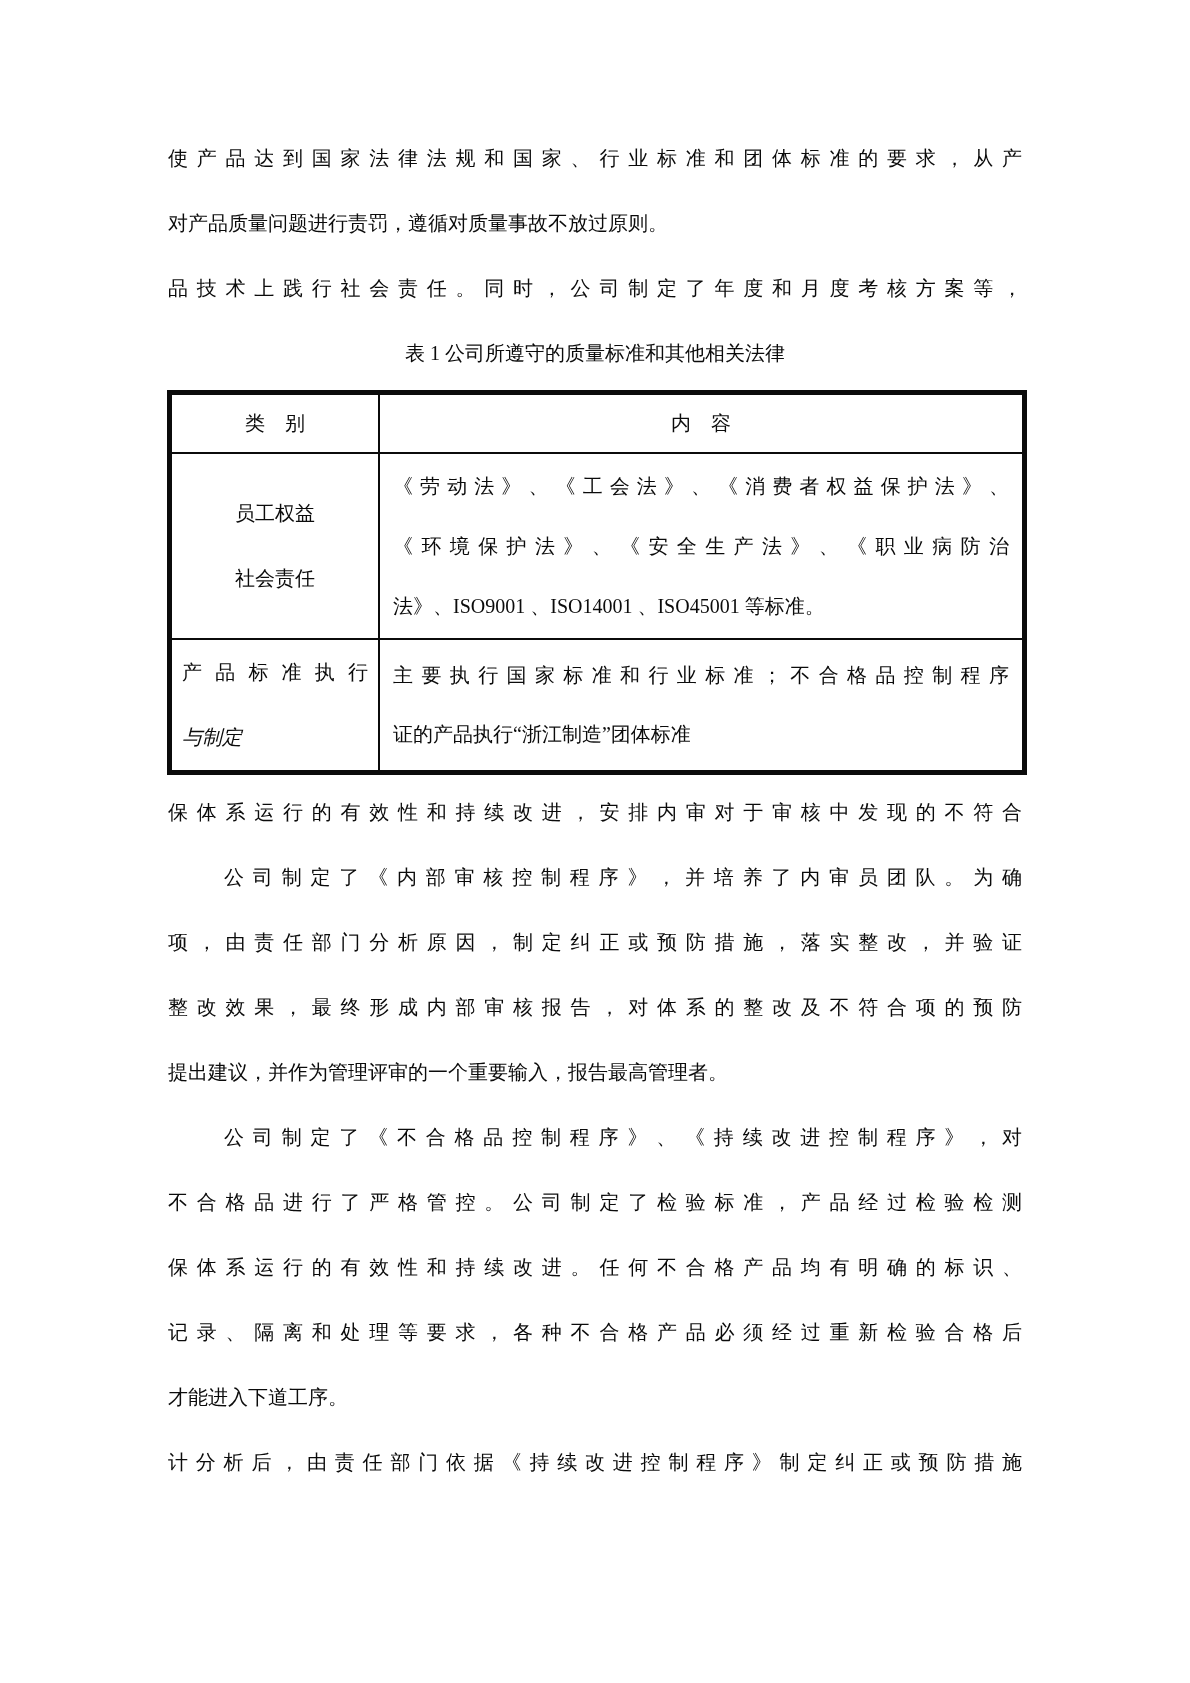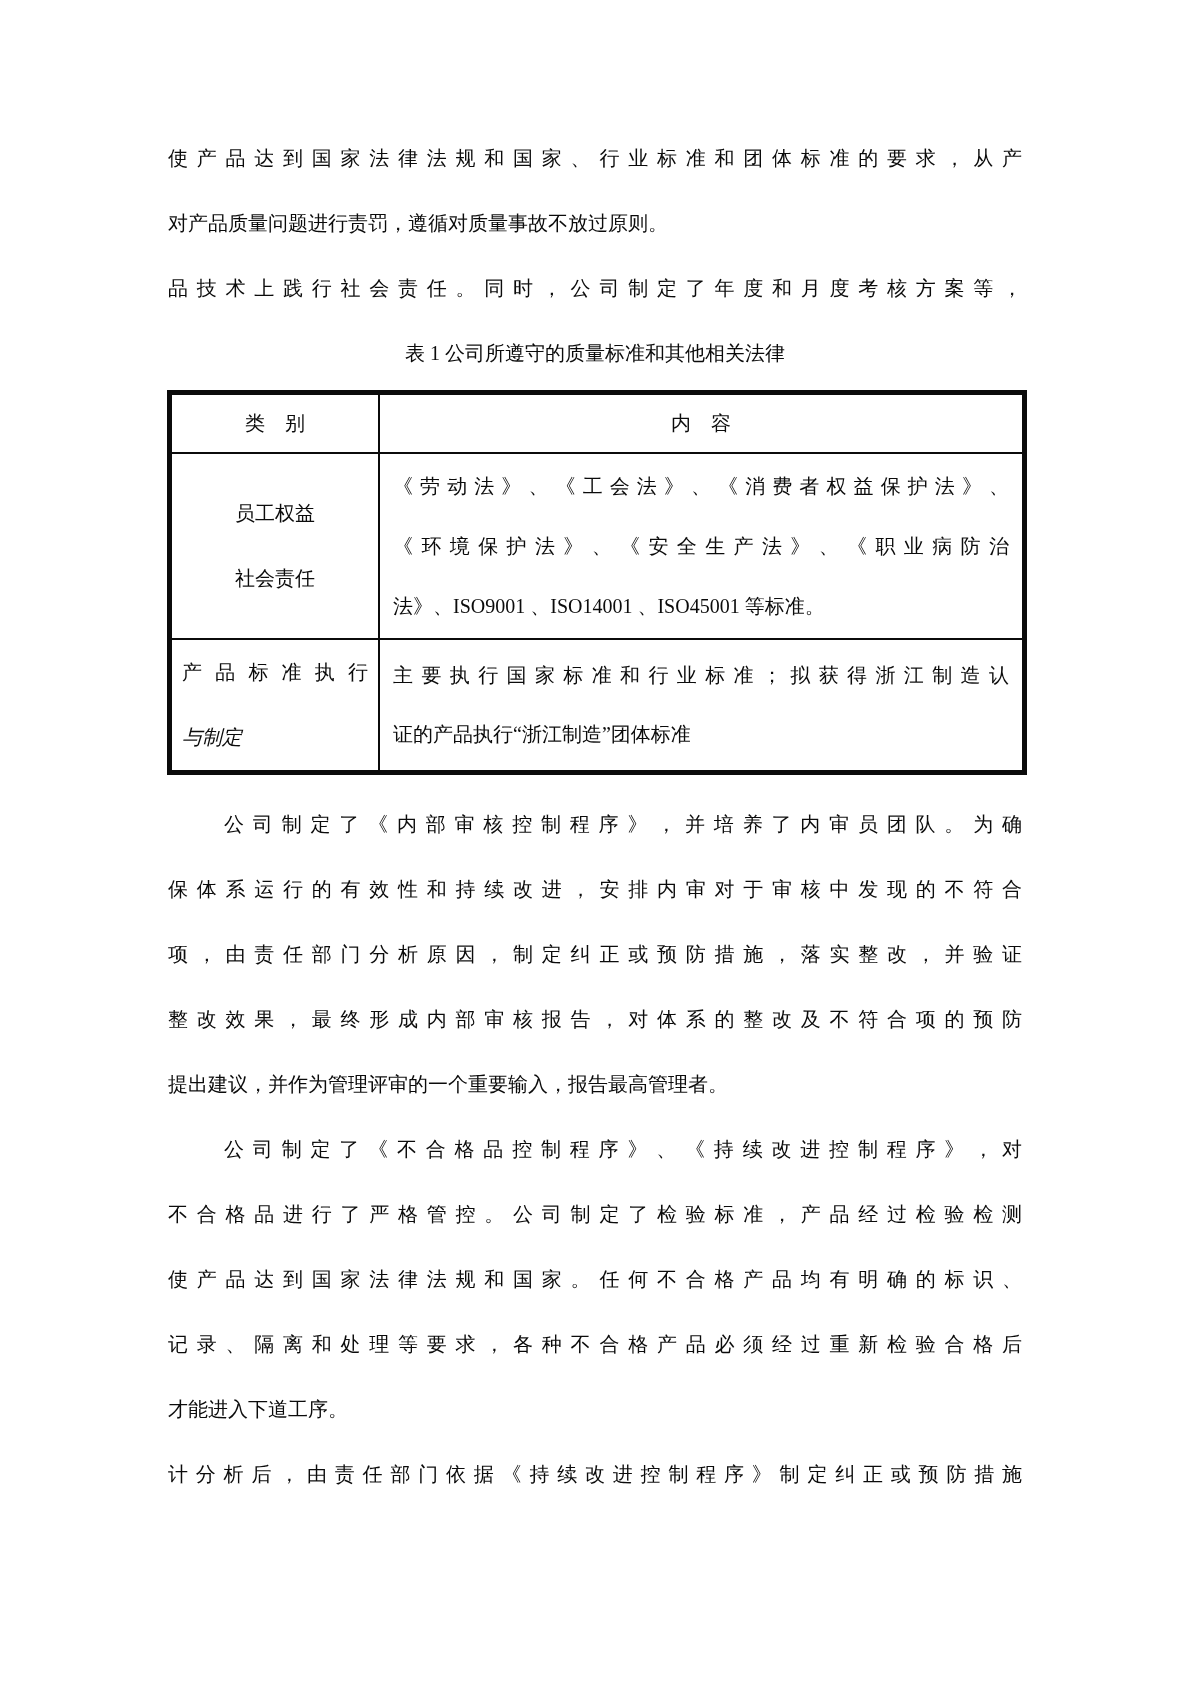--- a/index.html
+++ b/index.html
@@ -31,21 +31,21 @@
   .caption {
     height:65px; line-height:65px;
     text-align:center;
   }
   
   table.std {
     border-collapse:collapse;
     width:854px;
     table-layout:fixed;
     margin-top:5px;
-    margin-bottom:18px;
+    margin-bottom:6px;
   }
   table.std, table.std th, table.std td {
     border:2px solid #0b0b0b;
   }
   table.std { border-width:4px; outline:none; }
   table.std { box-shadow:0 0 0 1px #0b0b0b; }
   th.hdr {
     height:57px;
     font-weight:normal;
     text-align:center;
@@ -104,39 +104,39 @@
           <div class="cell-line fill">《环境保护法》、《安全生产法》、《职业病防治</div>
           <div class="cell-line">法》、ISO9001 、ISO14001 、ISO45001 等标准。</div>
         </td>
       </tr>
       <tr class="r2">
         <td class="cat">
           <div class="cat-line spread">产品标准执行</div>
           <div class="cat-line left">与制定</div>
         </td>
         <td class="cont">
-          <div class="cell-line fill">主要执行国家标准和行业标准；拟获得浙江制造认</div>
+          <div class="cell-line fill">主要执行国家标准和行业标准；不合格品控制程序</div>
           <div class="cell-line">证的产品执行“浙江制造”团体标准</div>
         </td>
       </tr>
     </tbody>
       </table>
 
     <div>
+      <div class="line fill">保体系运行的有效性和持续改进，安排内审对于审核中发现的不符合</div>
       <div class="line fill indent">公司制定了《内部审核控制程序》，并培养了内审员团队。为确</div>
-      <div class="line fill">保体系运行的有效性和持续改进，安排内审对于审核中发现的不符合</div>
       <div class="line fill">项，由责任部门分析原因，制定纠正或预防措施，落实整改，并验证</div>
       <div class="line fill">整改效果，最终形成内部审核报告，对体系的整改及不符合项的预防</div>
       <div class="line">提出建议，并作为管理评审的一个重要输入，报告最高管理者。</div>
     </div>
 
     <div>
       <div class="line fill indent">公司制定了《不合格品控制程序》、《持续改进控制程序》，对</div>
       <div class="line fill">不合格品进行了严格管控。公司制定了检验标准，产品经过检验检测</div>
-      <div class="line fill">使产品达到国家法律法规和国家。任何不合格产品均有明确的标识、</div>
+      <div class="line fill">保体系运行的有效性和持续改进。任何不合格产品均有明确的标识、</div>
       <div class="line fill">记录、隔离和处理等要求，各种不合格产品必须经过重新检验合格后</div>
       <div class="line">才能进入下道工序。</div>
     </div>
 
     <div>
       <div class="line fill">计分析后，由责任部门依据《持续改进控制程序》制定纠正或预防措施</div>
     </div>
 
   </div>
 </div>

